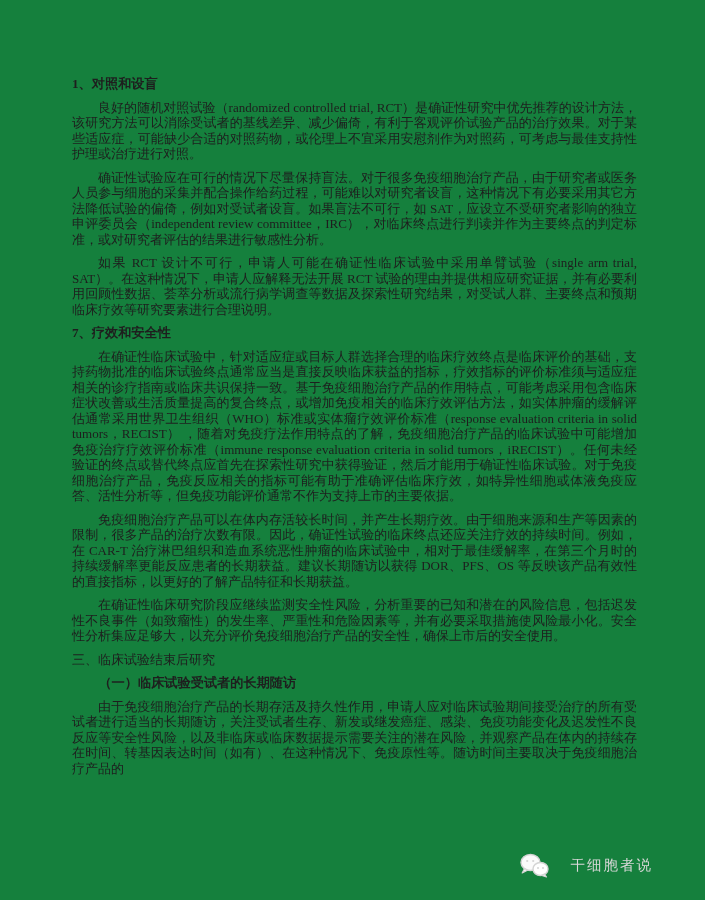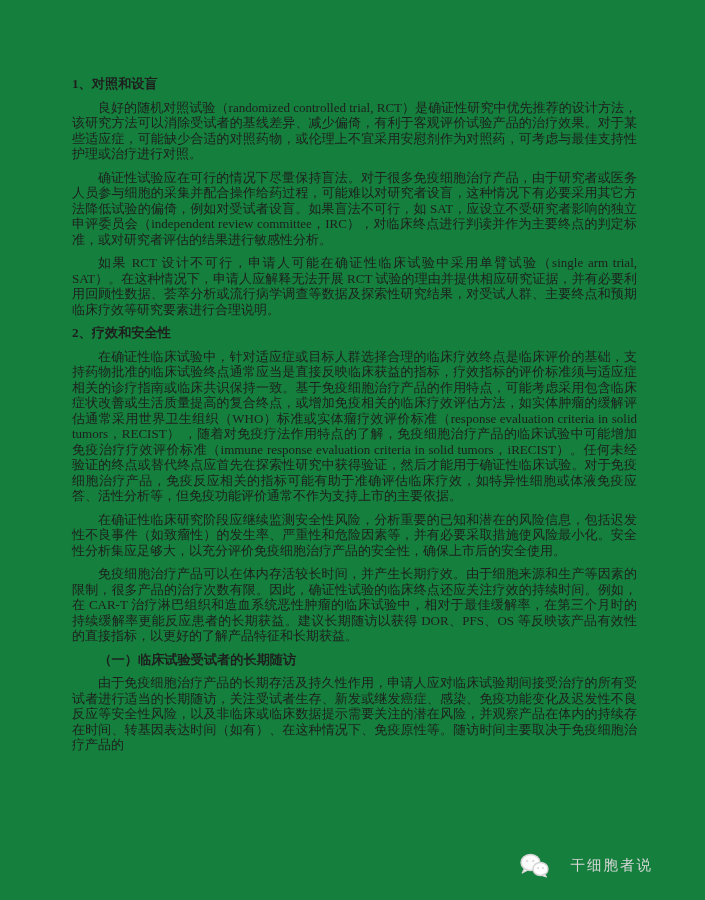--- a/index.html
+++ b/index.html
@@ -67,24 +67,25 @@
 </style>
 </head>
 <body>
 
 <div class="page">
   <div class="doc">
     <p class="sec-heading">1、对照和设盲</p>
     <p class="para">良好的随机对照试验（randomized controlled trial, RCT）是确证性研究中优先推荐的设计方法，该研究方法可以消除受试者的基线差异、减少偏倚，有利于客观评价试验产品的治疗效果。对于某些适应症，可能缺少合适的对照药物，或伦理上不宜采用安慰剂作为对照药，可考虑与最佳支持性护理或治疗进行对照。</p>
     <p class="para">确证性试验应在可行的情况下尽量保持盲法。对于很多免疫细胞治疗产品，由于研究者或医务人员参与细胞的采集并配合操作给药过程，可能难以对研究者设盲，这种情况下有必要采用其它方法降低试验的偏倚，例如对受试者设盲。如果盲法不可行，如 SAT，应设立不受研究者影响的独立申评委员会（independent review committee，IRC），对临床终点进行判读并作为主要终点的判定标准，或对研究者评估的结果进行敏感性分析。</p>
     <p class="para">如果 RCT 设计不可行，申请人可能在确证性临床试验中采用单臂试验（single arm trial, SAT）。在这种情况下，申请人应解释无法开展 RCT 试验的理由并提供相应研究证据，并有必要利用回顾性数据、荟萃分析或流行病学调查等数据及探索性研究结果，对受试人群、主要终点和预期临床疗效等研究要素进行合理说明。</p>
-    <p class="sec-heading">2、疗效和安全性</p>
+    <p class="sec-heading">7、疗效和安全性</p>
     <p class="para">在确证性临床试验中，针对适应症或目标人群选择合理的临床疗效终点是临床评价的基础，支持药物批准的临床试验终点通常应当是直接反映临床获益的指标，疗效指标的评价标准须与适应症相关的诊疗指南或临床共识保持一致。基于免疫细胞治疗产品的作用特点，可能考虑采用包含临床症状改善或生活质量提高的复合终点，或增加免疫相关的临床疗效评估方法，如实体肿瘤的缓解评估通常采用世界卫生组织（WHO）标准或实体瘤疗效评价标准（response evaluation criteria in solid tumors，RECIST） ，随着对免疫疗法作用特点的了解，免疫细胞治疗产品的临床试验中可能增加免疫治疗疗效评价标准（immune response evaluation criteria in solid tumors，iRECIST）。任何未经验证的终点或替代终点应首先在探索性研究中获得验证，然后才能用于确证性临床试验。对于免疫细胞治疗产品，免疫反应相关的指标可能有助于准确评估临床疗效，如特异性细胞或体液免疫应答、活性分析等，但免疫功能评价通常不作为支持上市的主要依据。</p>
+    <p class="para">免疫细胞治疗产品可以在体内存活较长时间，并产生长期疗效。由于细胞来源和生产等因素的限制，很多产品的治疗次数有限。因此，确证性试验的临床终点还应关注疗效的持续时间。例如，在 CAR-T 治疗淋巴组织和造血系统恶性肿瘤的临床试验中，相对于最佳缓解率，在第三个月时的持续缓解率更能反应患者的长期获益。建议长期随访以获得 DOR、PFS、OS 等反映该产品有效性的直接指标，以更好的了解产品特征和长期获益。</p>
     <p class="para">在确证性临床研究阶段应继续监测安全性风险，分析重要的已知和潜在的风险信息，包括迟发性不良事件（如致瘤性）的发生率、严重性和危险因素等，并有必要采取措施使风险最小化。安全性分析集应足够大，以充分评价免疫细胞治疗产品的安全性，确保上市后的安全使用。</p>
-    <p class="para">免疫细胞治疗产品可以在体内存活较长时间，并产生长期疗效。由于细胞来源和生产等因素的限制，很多产品的治疗次数有限。因此，确证性试验的临床终点还应关注疗效的持续时间。例如，在 CAR-T 治疗淋巴组织和造血系统恶性肿瘤的临床试验中，相对于最佳缓解率，在第三个月时的持续缓解率更能反应患者的长期获益。建议长期随访以获得 DOR、PFS、OS 等反映该产品有效性的直接指标，以更好的了解产品特征和长期获益。</p>
+    <p class="chapter-heading">三、临床试验结束后研究</p>
     <p class="sub-heading">（一）临床试验受试者的长期随访</p>
     <p class="para">由于免疫细胞治疗产品的长期存活及持久性作用，申请人应对临床试验期间接受治疗的所有受试者进行适当的长期随访，关注受试者生存、新发或继发癌症、感染、免疫功能变化及迟发性不良反应等安全性风险，以及非临床或临床数据提示需要关注的潜在风险，并观察产品在体内的持续存在时间、转基因表达时间（如有）、在这种情况下、免疫原性等。随访时间主要取决于免疫细胞治疗产品的</p>
   </div>
 
   <div class="watermark">
     <span class="icon">
       <svg width="30" height="25" viewBox="0 0 30 25" xmlns="http://www.w3.org/2000/svg">
         <ellipse cx="11.5" cy="9.5" rx="9.5" ry="8" fill="#fbfbfb" stroke="#d4d4d4" stroke-width="1.4"></ellipse>
         <path d="M5.5 15.5 L3.2 20 L8.5 17.2 Z" fill="#fbfbfb" stroke="#d4d4d4" stroke-width="1.2" stroke-linejoin="round"></path>
         <circle cx="8.2" cy="8" r="1.1" fill="#d4d4d4"></circle>

